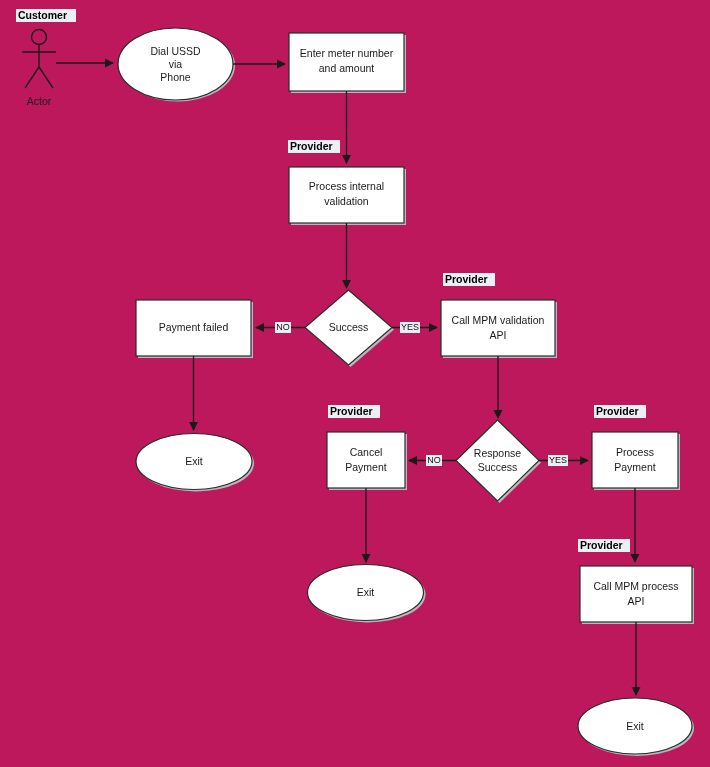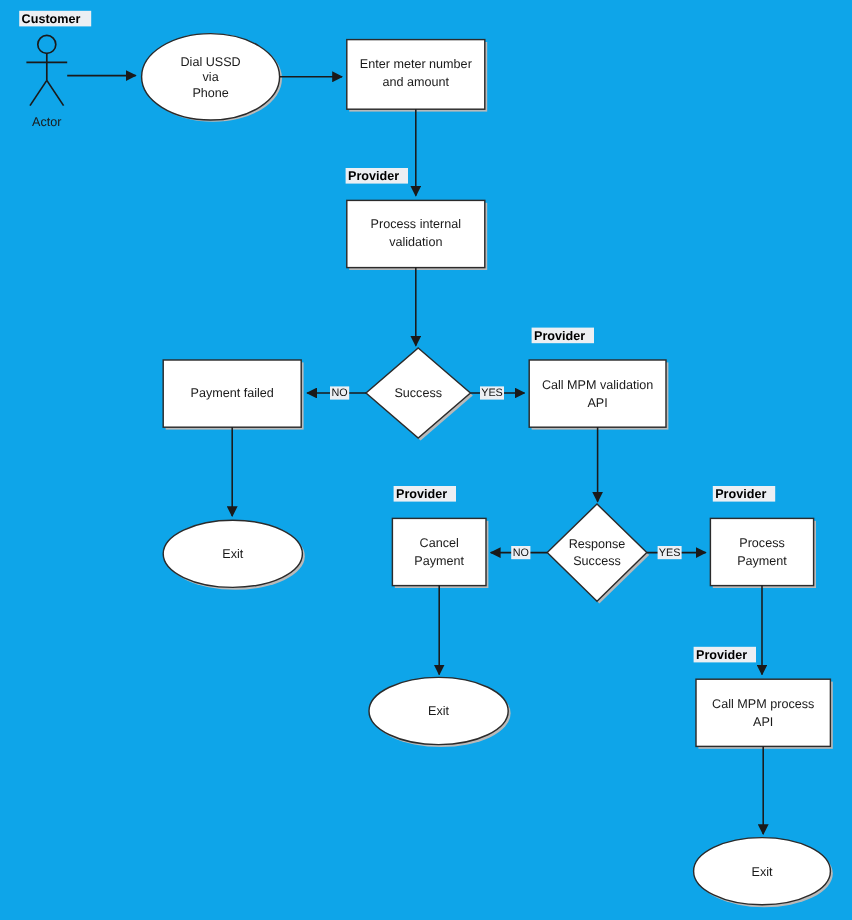--- a/index.html
+++ b/index.html
@@ -8,21 +8,21 @@
     padding: 0;
     background: #ffffff;
   }
   body {
     font-family: "Liberation Sans", sans-serif;
   }
   #canvas {
     position: relative;
     width: 710px;
     height: 767px;
-    background: #0ea5e9;
+    background: #be185d;
     overflow: hidden;
   }
   #diagram-svg {
     position: absolute;
     left: 0;
     top: 0;
     width: 710px;
     height: 767px;
   }
   .shape-text {

